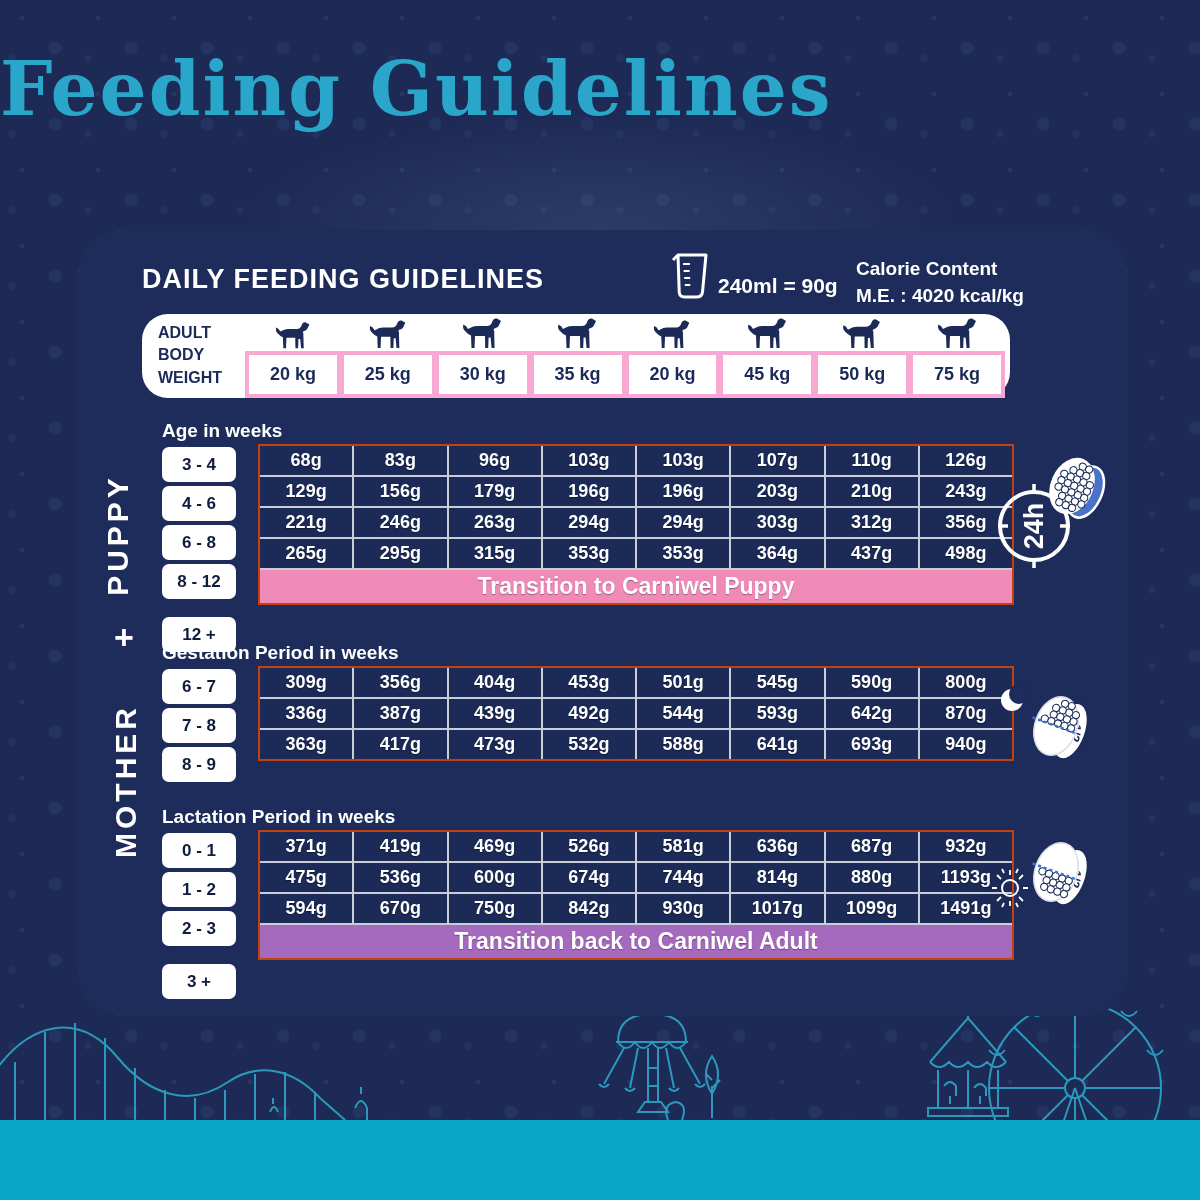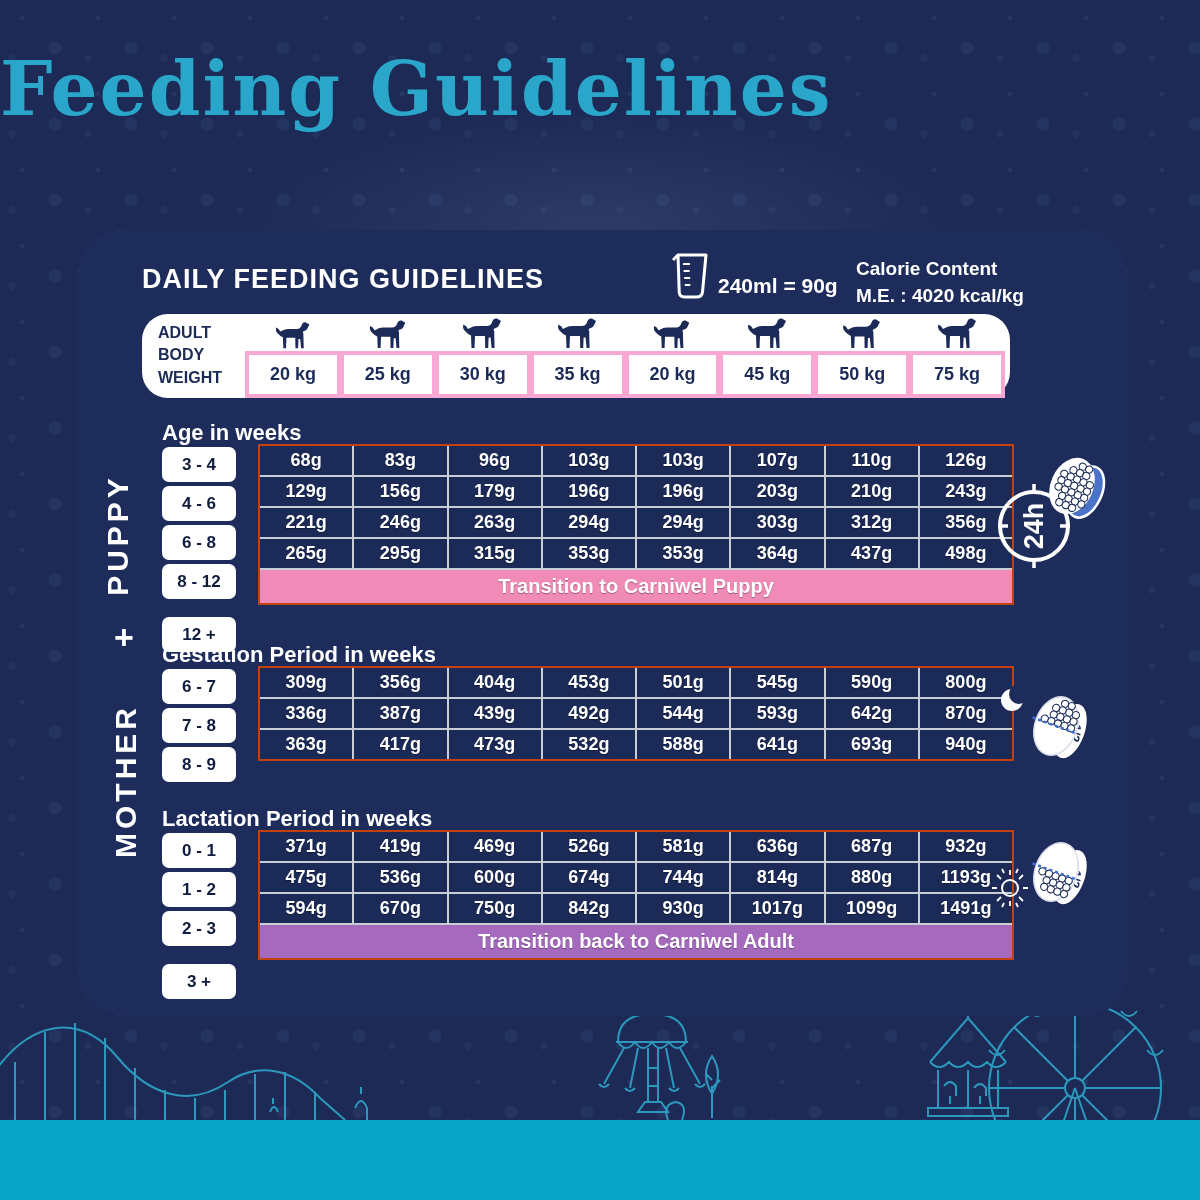--- a/index.html
+++ b/index.html
@@ -32,34 +32,34 @@
   .weight-bar{position:absolute;left:64px;top:84px;width:868px;height:84px;background:#fff;
     border-radius:26px;}
   .weight-label{position:absolute;left:16px;top:8px;color:#1B2A56;font-weight:bold;
     font-size:16px;line-height:1.4;}
   .weight-cols{position:absolute;left:104px;top:0;right:5px;height:100%;display:flex;}
   .wcol{flex:1;display:flex;flex-direction:column;min-width:0;}
   .dogslot{height:40px;display:flex;align-items:flex-end;justify-content:center;}
   .wcell{height:42px;border:4px solid #f9a8d4;margin-left:-1px;display:flex;align-items:center;
     justify-content:center;color:#1B2A56;font-weight:bold;font-size:18px;background:#fff;}
   
-  .period-label{position:absolute;color:#fff;font-weight:bold;font-size:22px;}
+  .period-label{position:absolute;color:#fff;font-weight:bold;font-size:19px;}
   .section{position:absolute;display:flex;}
   .labels{display:flex;flex-direction:column;width:74px;margin-right:22px;padding-top:3px;}
   .agebox{height:35px;margin-bottom:4px;background:#fff;border-radius:7px;color:#101c3d;
     font-weight:bold;font-size:17px;display:flex;align-items:center;justify-content:center;}
   .banner-age{margin-top:14px;}
   .grid{display:grid;grid-template-columns:repeat(8,1fr);gap:2px;background:#c9cdd6;
     border:2px solid #c2410c;width:756px;box-sizing:border-box;align-self:flex-start;}
   .g-puppy{grid-template-rows:repeat(4,29px) 33px;}
   .g-gest{grid-template-rows:repeat(3,29px);}
   .g-lact{grid-template-rows:repeat(3,29px) 33px;}
   .cell{background:#1B2A56;color:#fff;font-weight:bold;font-size:18px;display:flex;
     align-items:center;justify-content:center;text-shadow:0 1px 1px rgba(0,0,0,.35);}
-  .banner{grid-column:1 / -1;font-size:20px;}
+  .banner{grid-column:1 / -1;font-size:23px;}
   .banner.pink{background:#F08AB6;}
   .banner.purple{background:#A569BD;}
   .side-label{position:absolute;width:220px;text-align:center;transform:rotate(-90deg);
     color:#fff;font-weight:bold;font-size:30px;letter-spacing:4px;}
   .plus-sign{position:absolute;color:#fff;font-weight:bold;font-size:34px;}
   .bowl-icon{position:absolute;}
   
   .scenery{position:absolute;left:0;top:990px;}
   .teal-strip{position:absolute;left:0;top:1120px;width:1200px;height:80px;background:#08A5C6;}
 </style>

